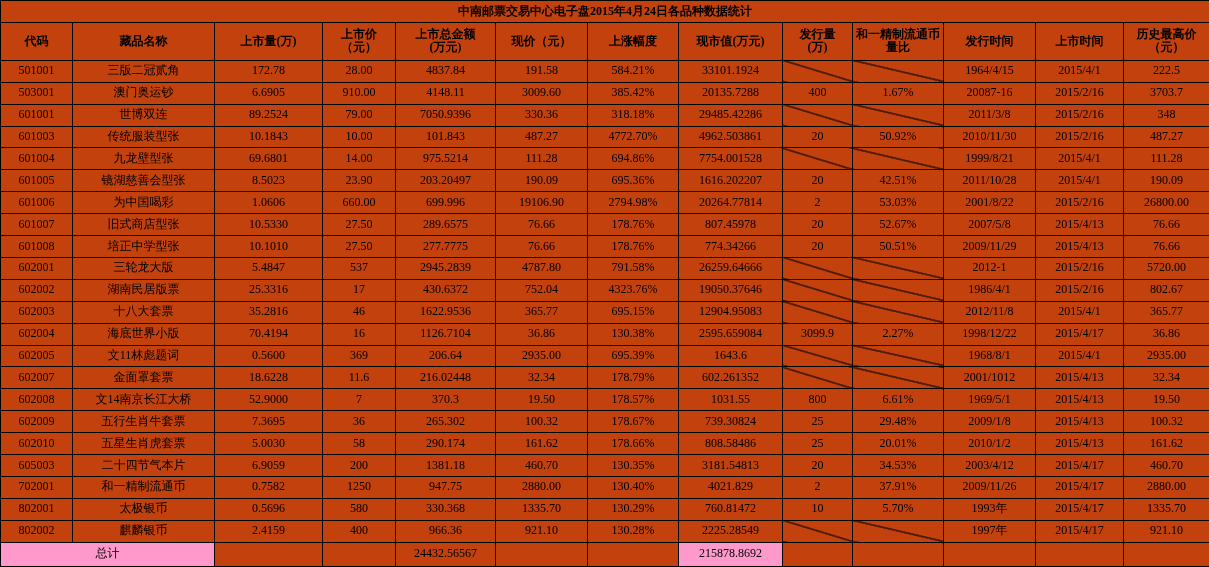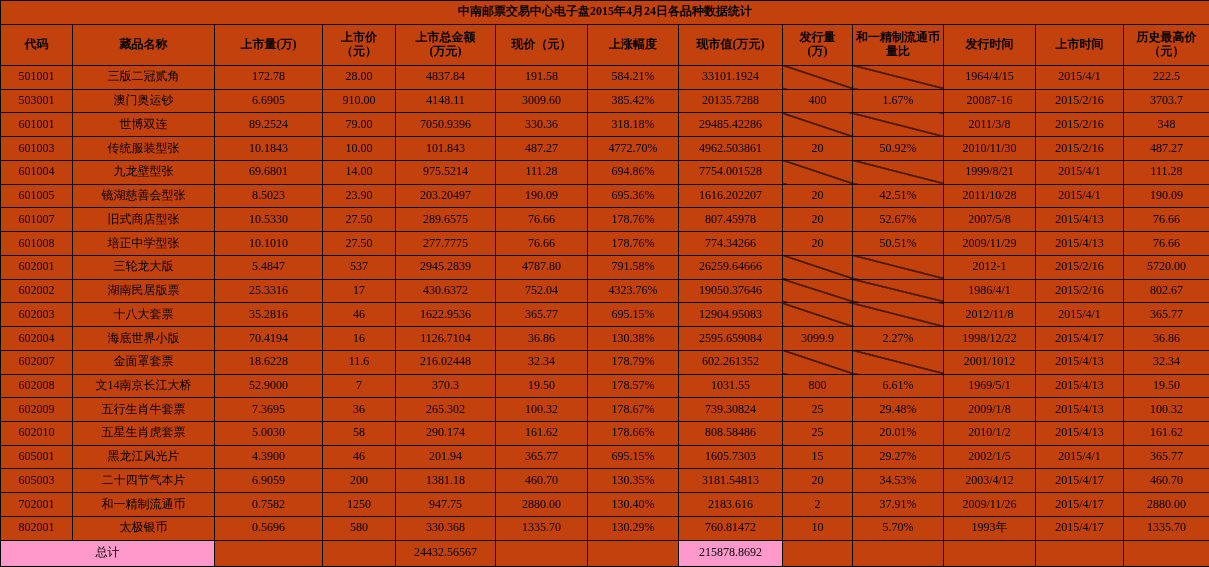--- a/index.html
+++ b/index.html
@@ -167,20 +167,35 @@
         <td>190.09</td>
         <td>695.36%</td>
         <td>1616.202207</td>
         <td>20</td>
         <td>42.51%</td>
         <td>2011/10/28</td>
         <td>2015/4/1</td>
         <td>190.09</td>
       </tr>
       <tr class="data-row">
+        <td>601006</td>
+        <td>为中国喝彩</td>
+        <td>1.0606</td>
+        <td>660.00</td>
+        <td>699.996</td>
+        <td>19106.90</td>
+        <td>2794.98%</td>
+        <td>20264.77814</td>
+        <td>2</td>
+        <td>53.03%</td>
+        <td>2001/8/22</td>
+        <td>2015/2/16</td>
+        <td>26800.00</td>
+      </tr>
+      <tr class="data-row">
         <td>601007</td>
         <td>旧式商店型张</td>
         <td>10.5330</td>
         <td>27.50</td>
         <td>289.6575</td>
         <td>76.66</td>
         <td>178.76%</td>
         <td>807.45978</td>
         <td>20</td>
         <td>52.67%</td>
@@ -257,20 +272,35 @@
         <td>36.86</td>
         <td>130.38%</td>
         <td>2595.659084</td>
         <td>3099.9</td>
         <td>2.27%</td>
         <td>1998/12/22</td>
         <td>2015/4/17</td>
         <td>36.86</td>
       </tr>
       <tr class="data-row">
+        <td>602005</td>
+        <td>文11林彪题词</td>
+        <td>0.5600</td>
+        <td>369</td>
+        <td>206.64</td>
+        <td>2935.00</td>
+        <td>695.39%</td>
+        <td>1643.6</td>
+        <td class="diag"></td>
+        <td class="diag"></td>
+        <td>1968/8/1</td>
+        <td>2015/4/1</td>
+        <td>2935.00</td>
+      </tr>
+      <tr class="data-row">
         <td>602007</td>
         <td>金面罩套票</td>
         <td>18.6228</td>
         <td>11.6</td>
         <td>216.02448</td>
         <td>32.34</td>
         <td>178.79%</td>
         <td>602.261352</td>
         <td class="diag"></td>
         <td class="diag"></td>
@@ -315,35 +345,20 @@
         <td>58</td>
         <td>290.174</td>
         <td>161.62</td>
         <td>178.66%</td>
         <td>808.58486</td>
         <td>25</td>
         <td>20.01%</td>
         <td>2010/1/2</td>
         <td>2015/4/13</td>
         <td>161.62</td>
-      </tr>
-      <tr class="data-row">
-        <td>605001</td>
-        <td>黑龙江风光片</td>
-        <td>4.3900</td>
-        <td>46</td>
-        <td>201.94</td>
-        <td>365.77</td>
-        <td>695.15%</td>
-        <td>1605.7303</td>
-        <td>15</td>
-        <td>29.27%</td>
-        <td>2002/1/5</td>
-        <td>2015/4/1</td>
-        <td>365.77</td>
       </tr>
       <tr class="data-row">
         <td>605003</td>
         <td>二十四节气本片</td>
         <td>6.9059</td>
         <td>200</td>
         <td>1381.18</td>
         <td>460.70</td>
         <td>130.35%</td>
         <td>3181.54813</td>
@@ -354,21 +369,21 @@
         <td>460.70</td>
       </tr>
       <tr class="data-row">
         <td>702001</td>
         <td>和一精制流通币</td>
         <td>0.7582</td>
         <td>1250</td>
         <td>947.75</td>
         <td>2880.00</td>
         <td>130.40%</td>
-        <td>2183.616</td>
+        <td>4021.829</td>
         <td>2</td>
         <td>37.91%</td>
         <td>2009/11/26</td>
         <td>2015/4/17</td>
         <td>2880.00</td>
       </tr>
       <tr class="data-row">
         <td>802001</td>
         <td>太极银币</td>
         <td>0.5696</td>
@@ -376,20 +391,35 @@
         <td>330.368</td>
         <td>1335.70</td>
         <td>130.29%</td>
         <td>760.81472</td>
         <td>10</td>
         <td>5.70%</td>
         <td>1993年</td>
         <td>2015/4/17</td>
         <td>1335.70</td>
       </tr>
+      <tr class="data-row">
+        <td>802002</td>
+        <td>麒麟银币</td>
+        <td>2.4159</td>
+        <td>400</td>
+        <td>966.36</td>
+        <td>921.10</td>
+        <td>130.28%</td>
+        <td>2225.28549</td>
+        <td class="diag"></td>
+        <td class="diag"></td>
+        <td>1997年</td>
+        <td>2015/4/17</td>
+        <td>921.10</td>
+      </tr>
       <tr class="total-row">
         <td colspan="2" class="pink">总计</td>
         <td></td>
         <td></td>
         <td>24432.56567</td>
         <td></td>
         <td></td>
         <td class="pink">215878.8692</td>
         <td></td>
         <td></td>

